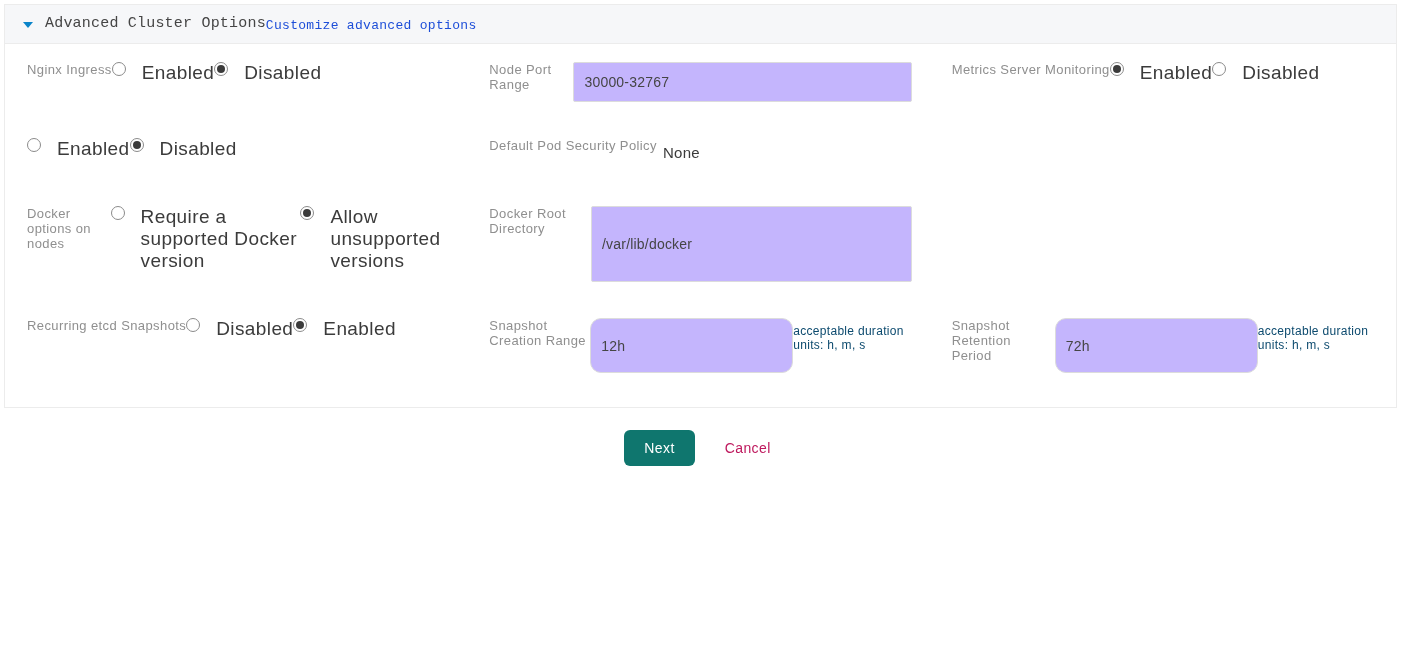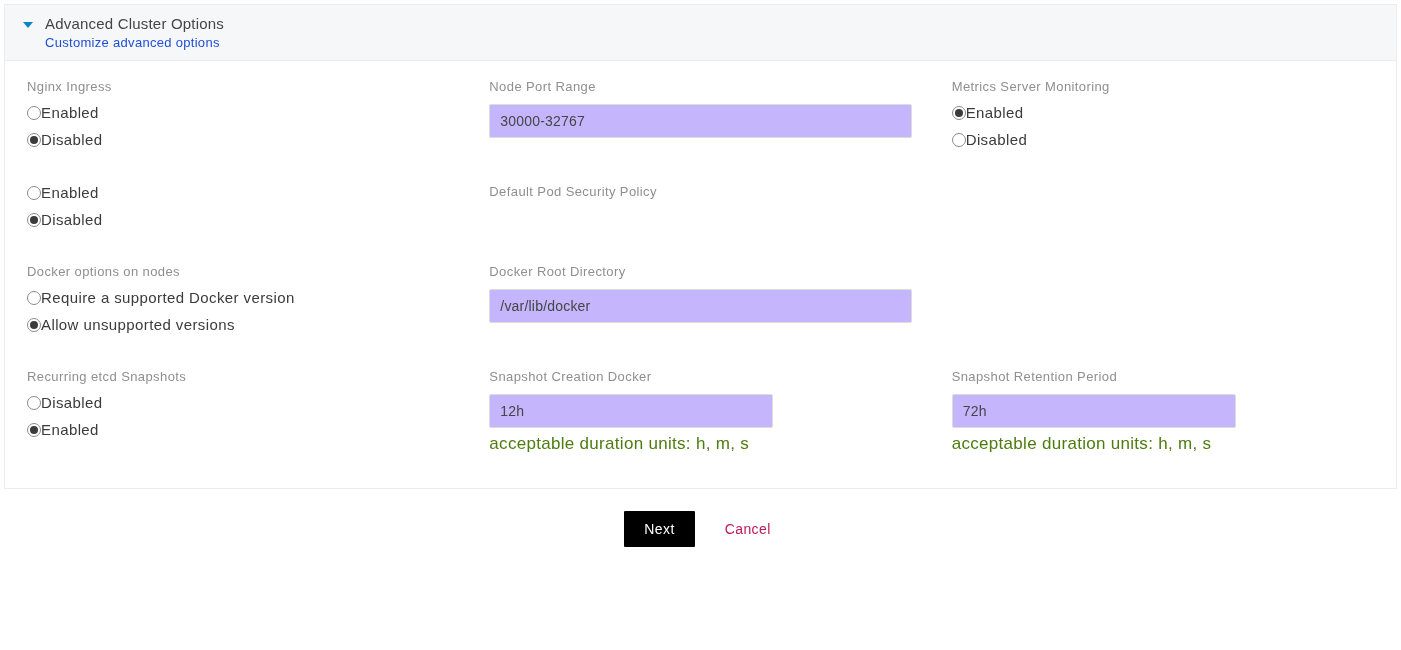--- a/index.html
+++ b/index.html
@@ -25,43 +25,43 @@
   }
   .caret {
     width: 0; height: 0;
     border-left: 5px solid transparent;
     border-right: 5px solid transparent;
     border-top: 6px solid #0a84c9;
     margin-top: 7px;
     margin-right: 4px;
     flex: 0 0 auto;
   }
-  .header-text { display: flex; flex-direction: column; }
+  .header-text { display: flex; flex-direction: row; font-family: Liberation Mono, monospace; }
   .header-title { font-size: 15px; color: #454545; letter-spacing: .2px; }
   .header-sub { font-size: 13px; color: #1d4ed8; margin-top: 3px; letter-spacing: .3px;}
   .panel-body {
     padding: 18px 22px 34px 22px;
     display: grid;
     grid-template-columns: repeat(3, 1fr);
     column-gap: 40px;
     row-gap: 36px;
   }
-  .field { display: flex; flex-direction: column; }
+  .field { display: flex; flex-direction: row; }
   .field-label {
     font-size: 13px;
     color: #8f8f8f;
     letter-spacing: .4px;
     margin-bottom: 10px;
   }
   .radio-row {
     display: flex;
-    align-items: center;
-    gap: 0;
+    align-items: flex-start;
+    gap: 16px;
     margin-bottom: 10px;
-    font-size: 15px;
+    font-size: 19px;
     color: #3b3b3b;
     letter-spacing: .4px;
     cursor: pointer;
   }
   .radio-row:last-child { margin-bottom: 0; }
   .radio {
     width: 14px; height: 14px;
     border: 1px solid #8b8b8b;
     border-radius: 50%;
     display: inline-flex;
@@ -77,46 +77,46 @@
   .text-input {
     border: 1px solid #dcdcdc;
     padding: 8px 10px;
     font-size: 14px;
     color: #454545;
     background: #c4b5fd;
     width: 100%;
     border-radius: 2px;
     letter-spacing: .2px;
   }
-  .short-input { width: 284px; }
+  .short-input { width: 284px; border-radius: 11px; }
   .plain-value {
     font-size: 15px; color: #3b3b3b; padding: 6px 2px 0 6px; letter-spacing: .3px;
   }
   .hint {
-    font-size: 17px;
-    color: #4d7c0f;
+    font-size: 12px;
+    color: #0c4a6e;
     margin-top: 6px;
     letter-spacing: .3px;
   }
   .footer {
     display: flex;
     align-items: center;
     justify-content: center;
     gap: 24px;
     padding: 18px 0 10px 0;
   }
   .btn-primary {
-    background: #000000;
+    background: #0f766e;
     color: #fff;
     border: none;
     padding: 10px 20px;
     font-size: 14px;
     letter-spacing: .4px;
     cursor: pointer;
-    border-radius: 1px;
+    border-radius: 6px;
   }
   .btn-link {
     background: none; border: none;
     color: #be185d;
     font-size: 14px;
     cursor: pointer;
     letter-spacing: .4px;
   }
   .placeholder-cell { visibility: hidden; }
 </style>
@@ -169,20 +169,21 @@
         <span>Enabled</span>
       </div>
       <div class="radio-row">
         <span class="radio checked"></span>
         <span>Disabled</span>
       </div>
     </div>
 
     <div class="field">
       <span class="field-label">Default Pod Security Policy</span>
+      <span class="plain-value">None</span>
     </div>
 
     <div class="field placeholder-cell"></div>
 
     <div class="field">
       <span class="field-label">Docker options on nodes</span>
       <div class="radio-row">
         <span class="radio"></span>
         <span>Require a supported Docker version</span>
       </div>
@@ -205,21 +206,21 @@
         <span class="radio"></span>
         <span>Disabled</span>
       </div>
       <div class="radio-row">
         <span class="radio checked"></span>
         <span>Enabled</span>
       </div>
     </div>
 
     <div class="field">
-      <span class="field-label">Snapshot Creation Docker</span>
+      <span class="field-label">Snapshot Creation Range</span>
       <input class="text-input short-input" value="12h" style="">
       <span class="hint">acceptable duration units: h, m, s</span>
     </div>
 
     <div class="field">
       <span class="field-label">Snapshot Retention Period</span>
       <input class="text-input short-input" value="72h" style="">
       <span class="hint">acceptable duration units: h, m, s</span>
     </div>
 

